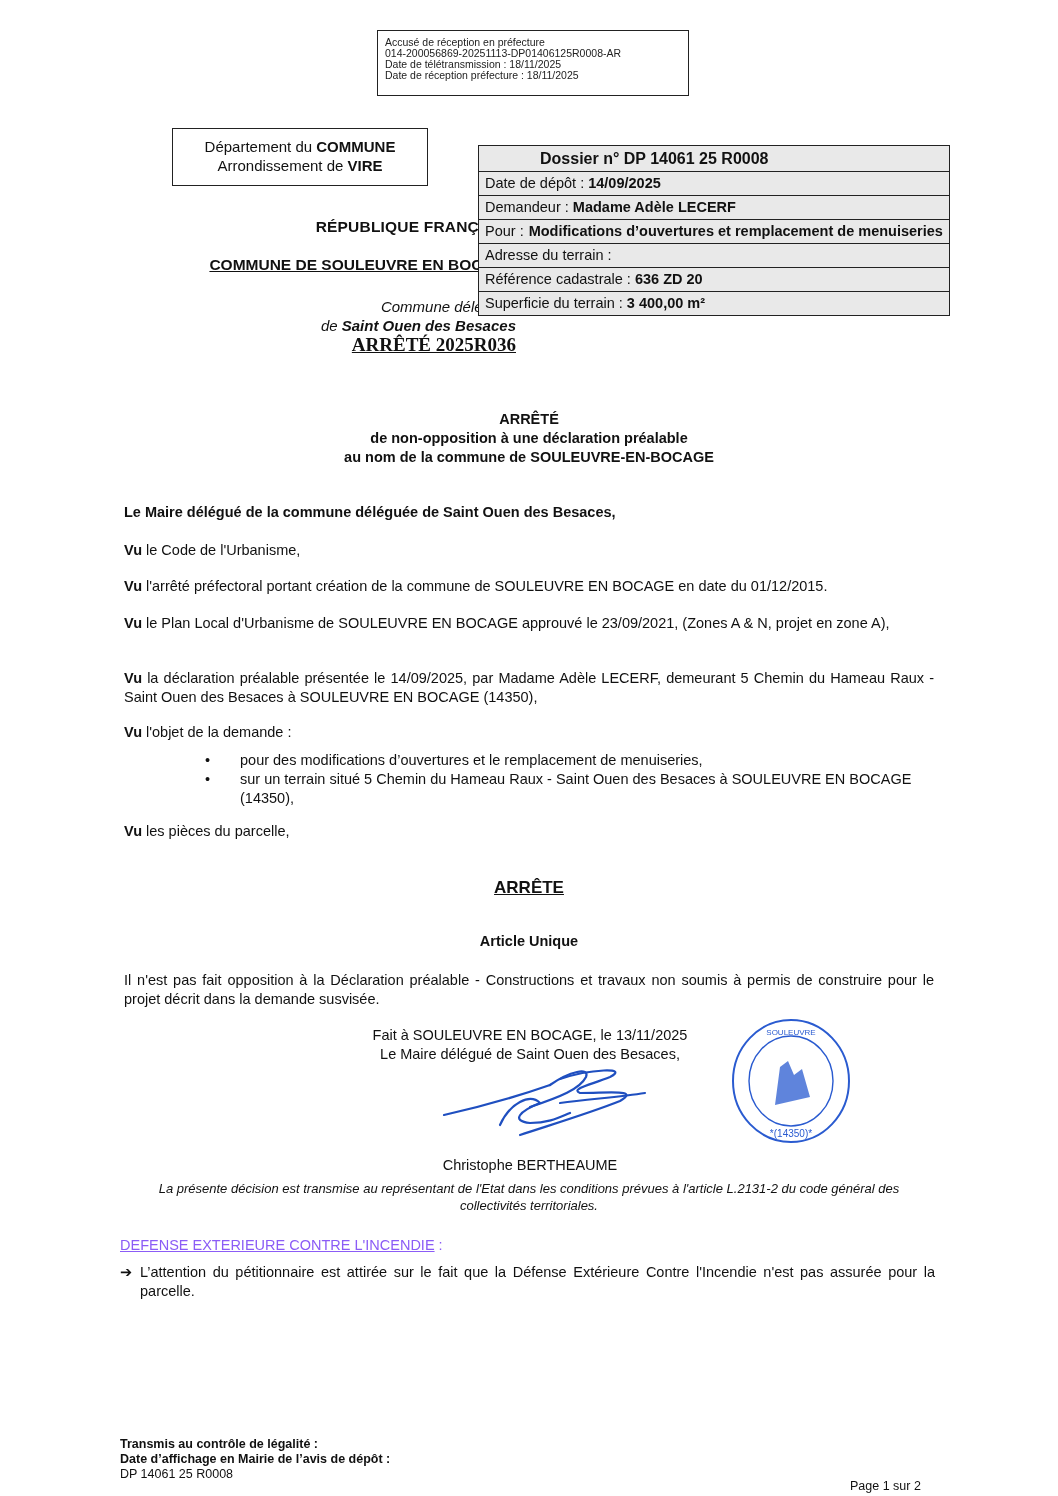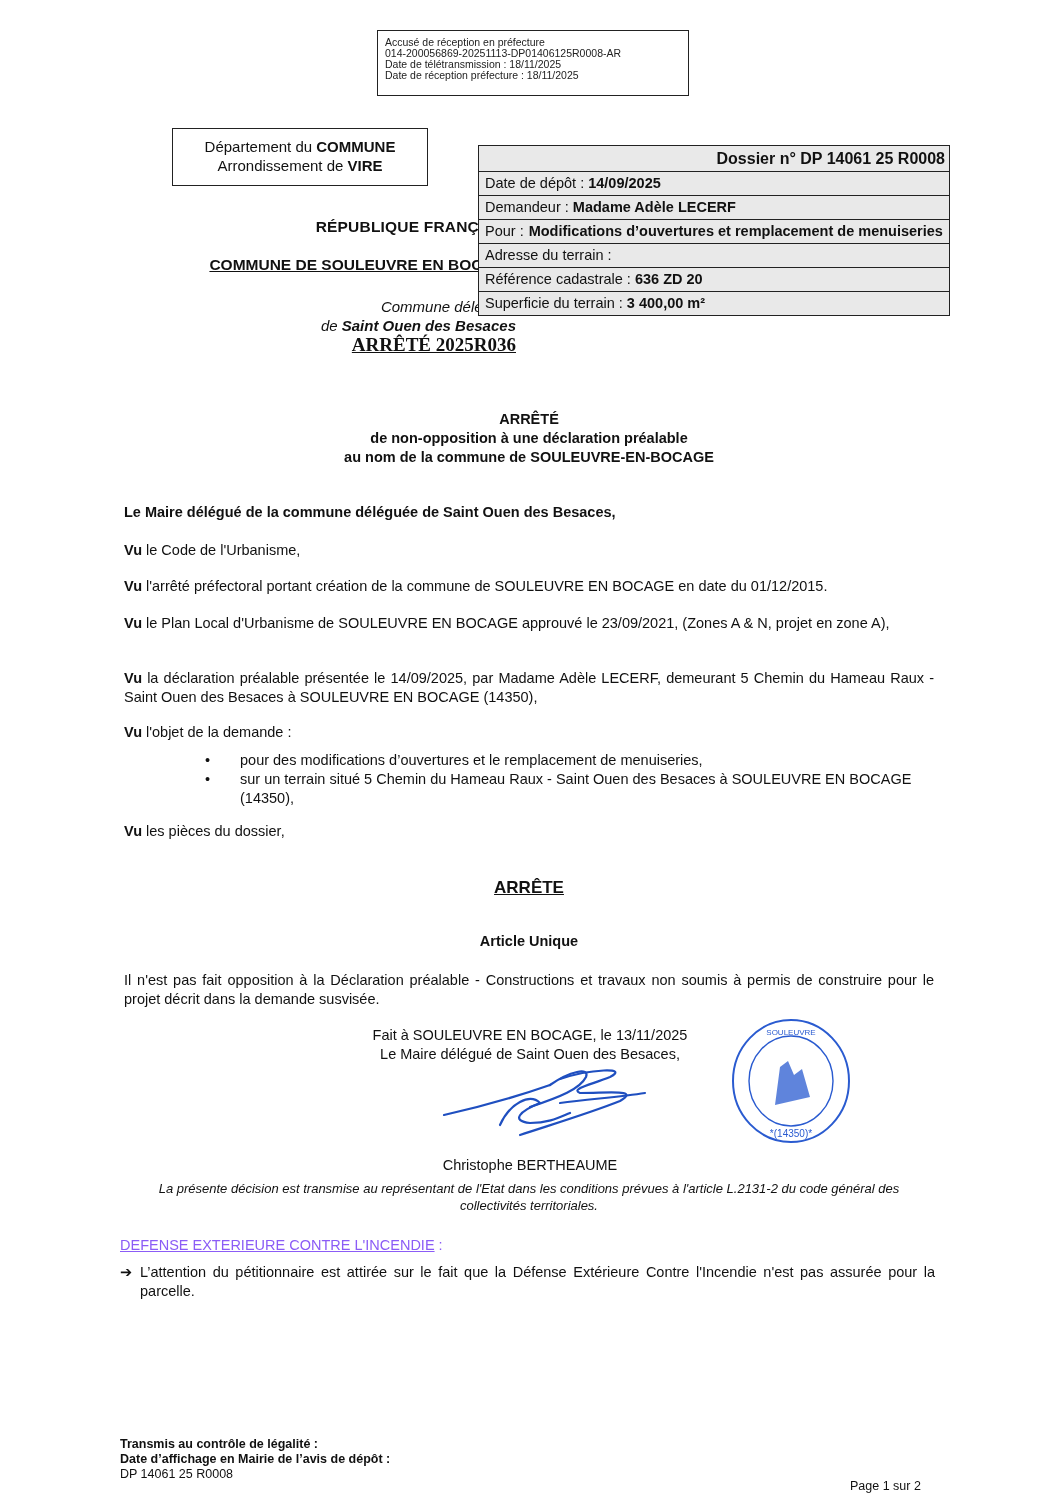--- a/index.html
+++ b/index.html
@@ -18,21 +18,21 @@
   .rep { top: 218px; font-size: 15.5px; font-weight: bold; letter-spacing: 0.2px; }
   .commune { top: 256px; font-size: 15.5px; font-weight: bold; text-decoration: underline; }
   .deleg { top: 297px; font-size: 15px; line-height: 19px; font-style: italic; }
   .deleg b { font-weight: bold; }
   .arrete-num { top: 334px; font-family: "Liberation Serif", serif; font-size: 19px; font-weight: bold; text-decoration: underline; }
 
   
   .dossier { left: 478px; top: 145px; width: 472px; border: 1.5px solid #222; background: #e9e9e9; box-sizing: border-box; }
   .d-row { border-top: 1.5px solid #222; padding: 2px 6px; font-size: 14.5px; line-height: 19px; }
   .d-row:first-child { border-top: none; }
-  .d-title { text-align: right; font-weight: bold; font-size: 16px; padding: 3px 4px; }
+  .d-title { text-align: left; font-weight: bold; font-size: 16px; padding: 3px 22px; margin-left: 39px; }
   .d-row b { font-weight: bold; }
   .pour { display: flex; }
   .pour .lbl { flex: none; padding-right: 5px; }
   .pour .val { font-weight: bold; text-align: justify; text-align-last: left; }
   .addr { display: flex; }
   .addr .lbl { flex: none; padding-right: 4px; }
   .addr .val { font-weight: bold; }
 
   
   .title-block { left: 200px; width: 658px; top: 410px; text-align: center; font-size: 14.5px; font-weight: bold; line-height: 19px; }
@@ -113,21 +113,21 @@
 <div class="abs body" style="top:577px;"><b>Vu</b><span> l'arrêté préfectoral portant création de la commune de SOULEUVRE EN BOCAGE en date du 01/12/2015.</span></div>
 <div class="abs body" style="top:614px;"><b>Vu</b><span> le Plan Local d'Urbanisme de SOULEUVRE EN BOCAGE approuvé le 23/09/2021, (Zones A &amp; N, projet en zone A),</span></div>
 <div class="abs body" style="top:669px;"><b>Vu</b><span> la déclaration préalable présentée le 14/09/2025, par Madame Adèle LECERF, demeurant 5 Chemin du Hameau Raux - Saint Ouen des Besaces à SOULEUVRE EN BOCAGE (14350),</span></div>
 <div class="abs body" style="top:723px;"><b>Vu</b><span> l'objet de la demande :</span></div>
 
 <div class="abs bullets" style="top:751px;">
   <div class="bullet"><span class="dot">•</span><span>pour des modifications d’ouvertures et le remplacement de menuiseries,</span></div>
   <div class="bullet"><span class="dot">•</span><span>sur un terrain situé 5 Chemin du Hameau Raux - Saint Ouen des Besaces à SOULEUVRE EN BOCAGE (14350),</span></div>
 </div>
 
-<div class="abs body" style="top:822px;"><b>Vu</b><span> les pièces du dossier,</span></div>
+<div class="abs body" style="top:822px;"><b>Vu</b><span> les pièces du parcelle,</span></div>
 
 <div class="abs center arrete-h">ARRÊTE</div>
 <div class="abs center article-h">Article Unique</div>
 <div class="abs body" style="top:971px;">Il n'est pas fait opposition à la Déclaration préalable - Constructions et travaux non soumis à permis de construire pour le projet décrit dans la demande susvisée.</div>
 
 <div class="abs sign-block">
   <div>Fait à SOULEUVRE EN BOCAGE, le 13/11/2025</div>
   <div>Le Maire délégué de Saint Ouen des Besaces,</div>
 </div>
 

